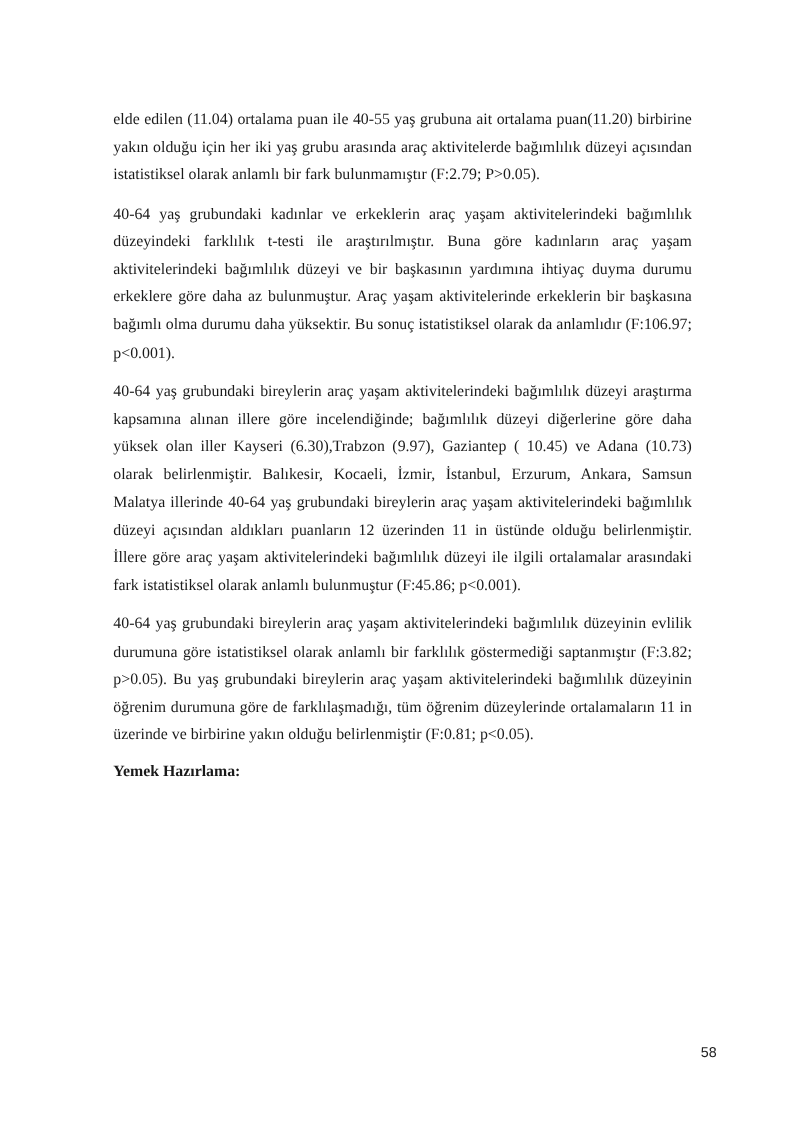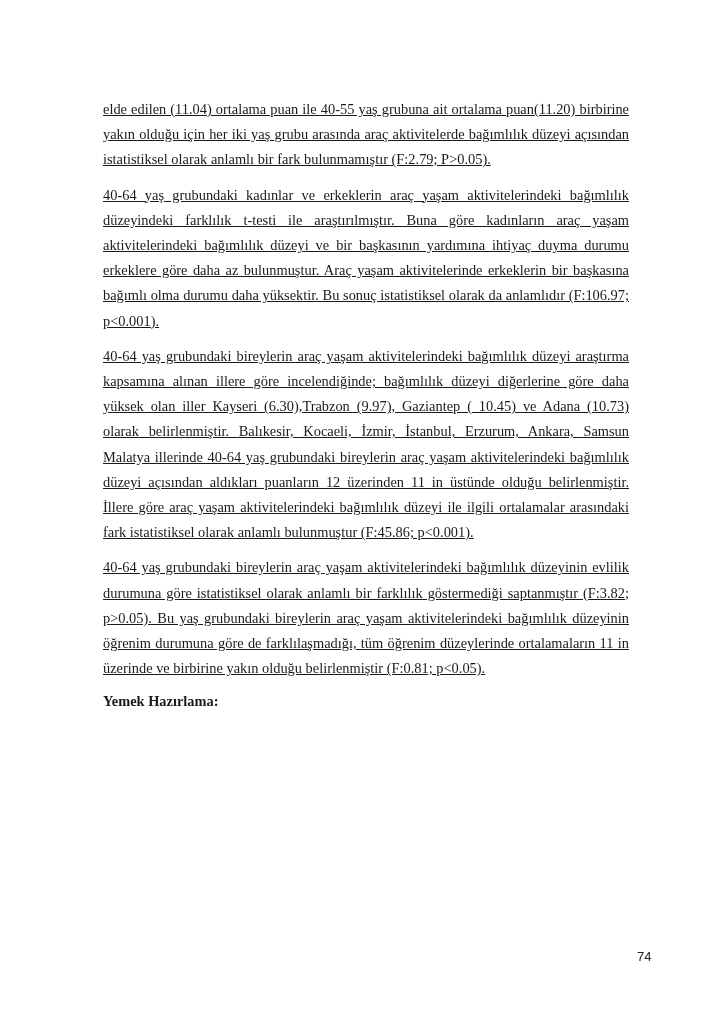--- a/index.html
+++ b/index.html
@@ -2,34 +2,34 @@
 <html><head>
   <meta charset="utf-8">
   <style>
     html, body { margin: 0; padding: 0; background: #ffffff; }
     body { width: 724px; height: 1024px; position: relative; overflow: hidden; }
     .page {
       position: absolute; left: 103px; top: 97px; width: 526px;
       font-family: "Liberation Serif", serif; font-size: 14.4px; color: #1a1a1a;
       line-height: 25.2px;
     }
-    .para { margin: 0 0 10px 0; text-align: justify; text-decoration: underline; }
+    .para { margin: 0 0 10px 0; text-align: justify; }
     .heading {
       font-weight: bold; margin: 4px 0 0 0; line-height: 20px;
     }
     .para.after-heading { margin-top: 0; line-height: 24.5px; }
     .page-number {
       position: absolute; left: 637px; top: 949px;
       font-family: "Liberation Sans", sans-serif; font-size: 13px; color: #222;
     }
   </style>
 </head>
 <body>
 
 <div class="page">
   <p class="para">elde edilen (11.04) ortalama puan ile 40-55 yaş grubuna ait ortalama puan(11.20) birbirine yakın olduğu için her iki yaş grubu arasında araç aktivitelerde bağımlılık düzeyi açısından istatistiksel olarak anlamlı bir fark bulunmamıştır (F:2.79; P&gt;0.05).</p>
   <p class="para">40-64 yaş grubundaki kadınlar ve erkeklerin araç yaşam aktivitelerindeki bağımlılık düzeyindeki farklılık t-testi ile araştırılmıştır. Buna göre kadınların araç yaşam aktivitelerindeki bağımlılık düzeyi ve bir başkasının yardımına ihtiyaç duyma durumu erkeklere göre daha az bulunmuştur. Araç yaşam aktivitelerinde erkeklerin bir başkasına bağımlı olma durumu daha yüksektir. Bu sonuç istatistiksel olarak da anlamlıdır (F:106.97; p&lt;0.001).</p>
   <p class="para">40-64 yaş grubundaki bireylerin araç yaşam aktivitelerindeki bağımlılık düzeyi araştırma kapsamına alınan illere göre incelendiğinde;  bağımlılık düzeyi diğerlerine göre daha yüksek olan iller Kayseri (6.30),Trabzon (9.97), Gaziantep ( 10.45) ve Adana (10.73) olarak belirlenmiştir. Balıkesir, Kocaeli, İzmir, İstanbul, Erzurum, Ankara, Samsun Malatya illerinde 40-64 yaş grubundaki bireylerin araç yaşam aktivitelerindeki bağımlılık düzeyi açısından aldıkları puanların 12 üzerinden 11 in üstünde olduğu belirlenmiştir. İllere göre araç yaşam aktivitelerindeki bağımlılık düzeyi ile ilgili ortalamalar arasındaki fark istatistiksel olarak anlamlı bulunmuştur (F:45.86; p&lt;0.001).</p>
   <p class="para">40-64 yaş grubundaki bireylerin araç yaşam aktivitelerindeki bağımlılık düzeyinin evlilik durumuna göre istatistiksel olarak anlamlı bir farklılık göstermediği saptanmıştır (F:3.82; p&gt;0.05). Bu yaş grubundaki bireylerin araç yaşam aktivitelerindeki bağımlılık düzeyinin öğrenim durumuna göre de farklılaşmadığı, tüm öğrenim düzeylerinde ortalamaların 11 in üzerinde ve birbirine yakın olduğu belirlenmiştir (F:0.81; p&lt;0.05).</p>
   <div class="heading">Yemek Hazırlama:</div>
 </div>
 
-<div class="page-number">74</div>
+<div class="page-number">58</div>
 
 </body></html>

